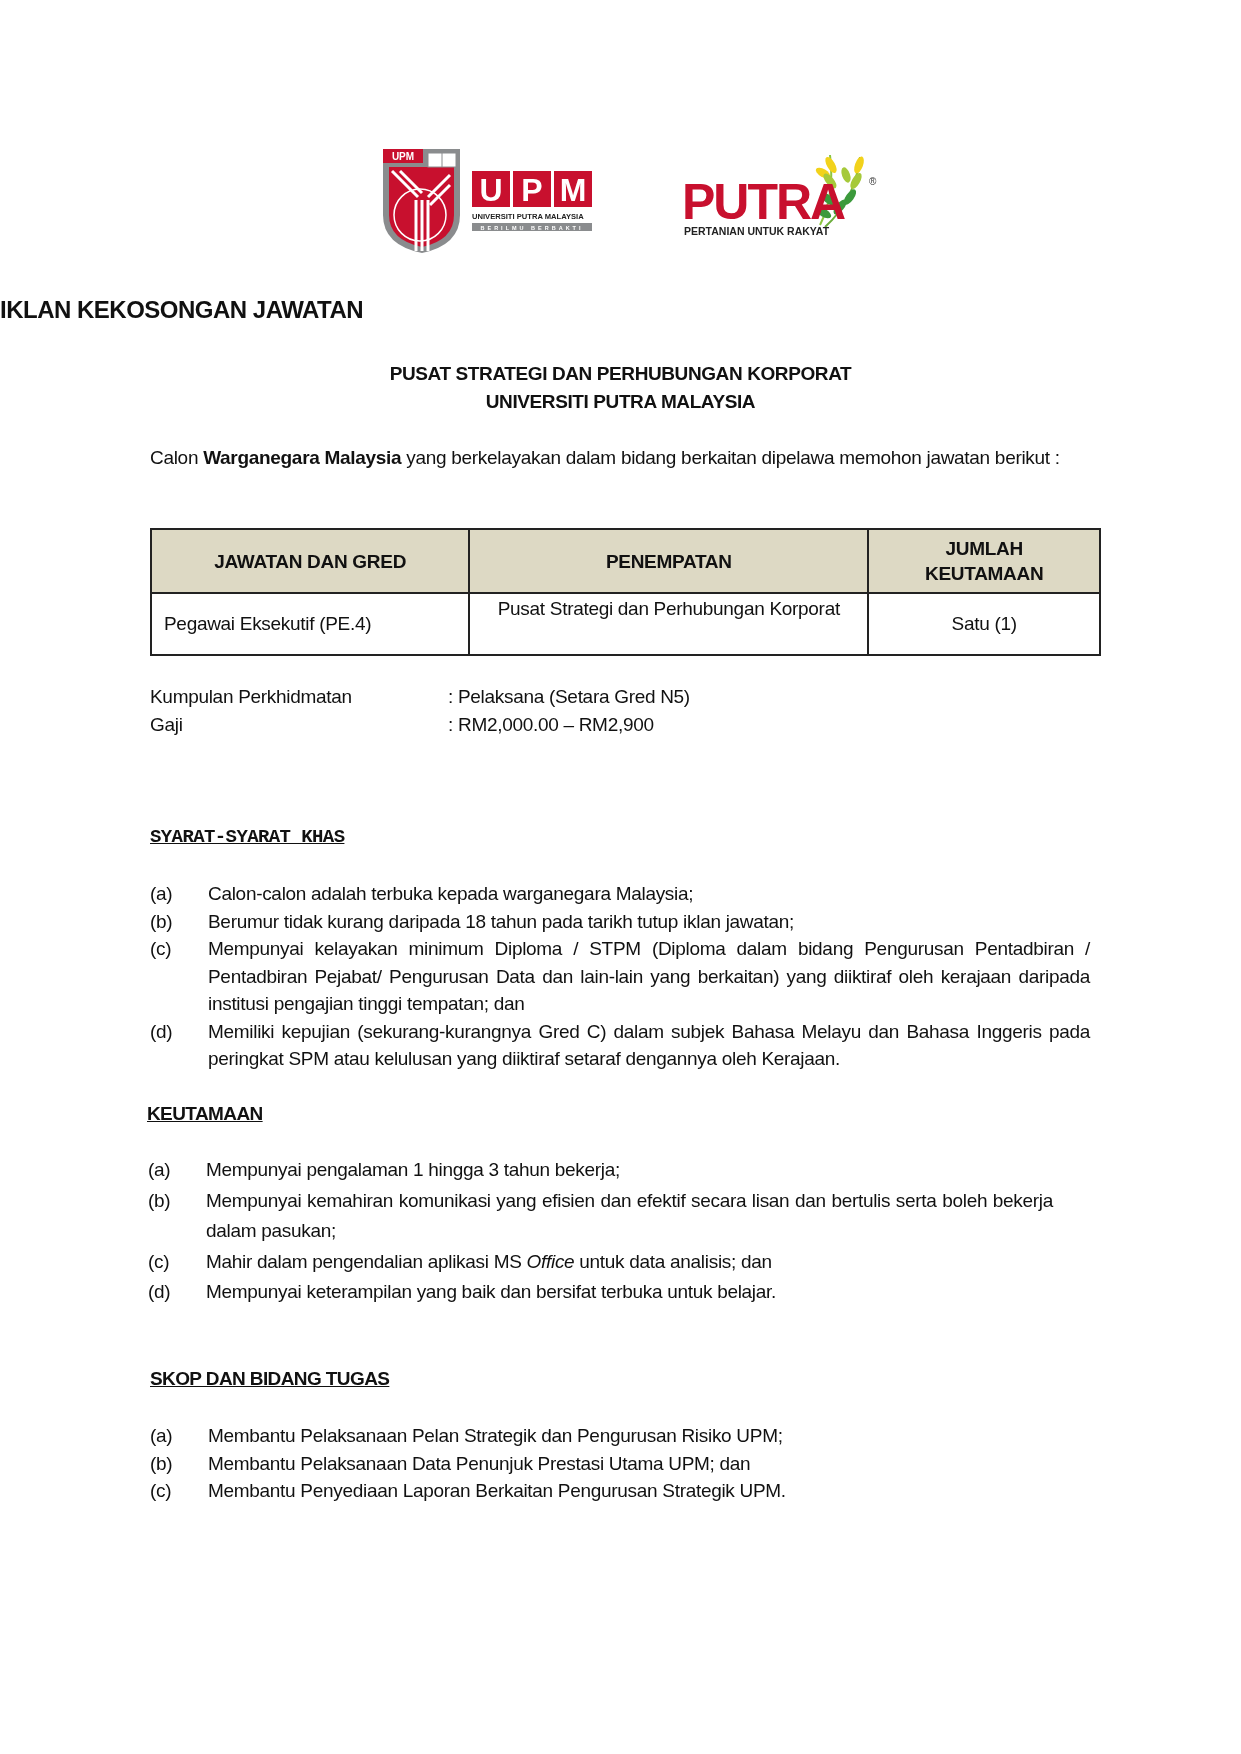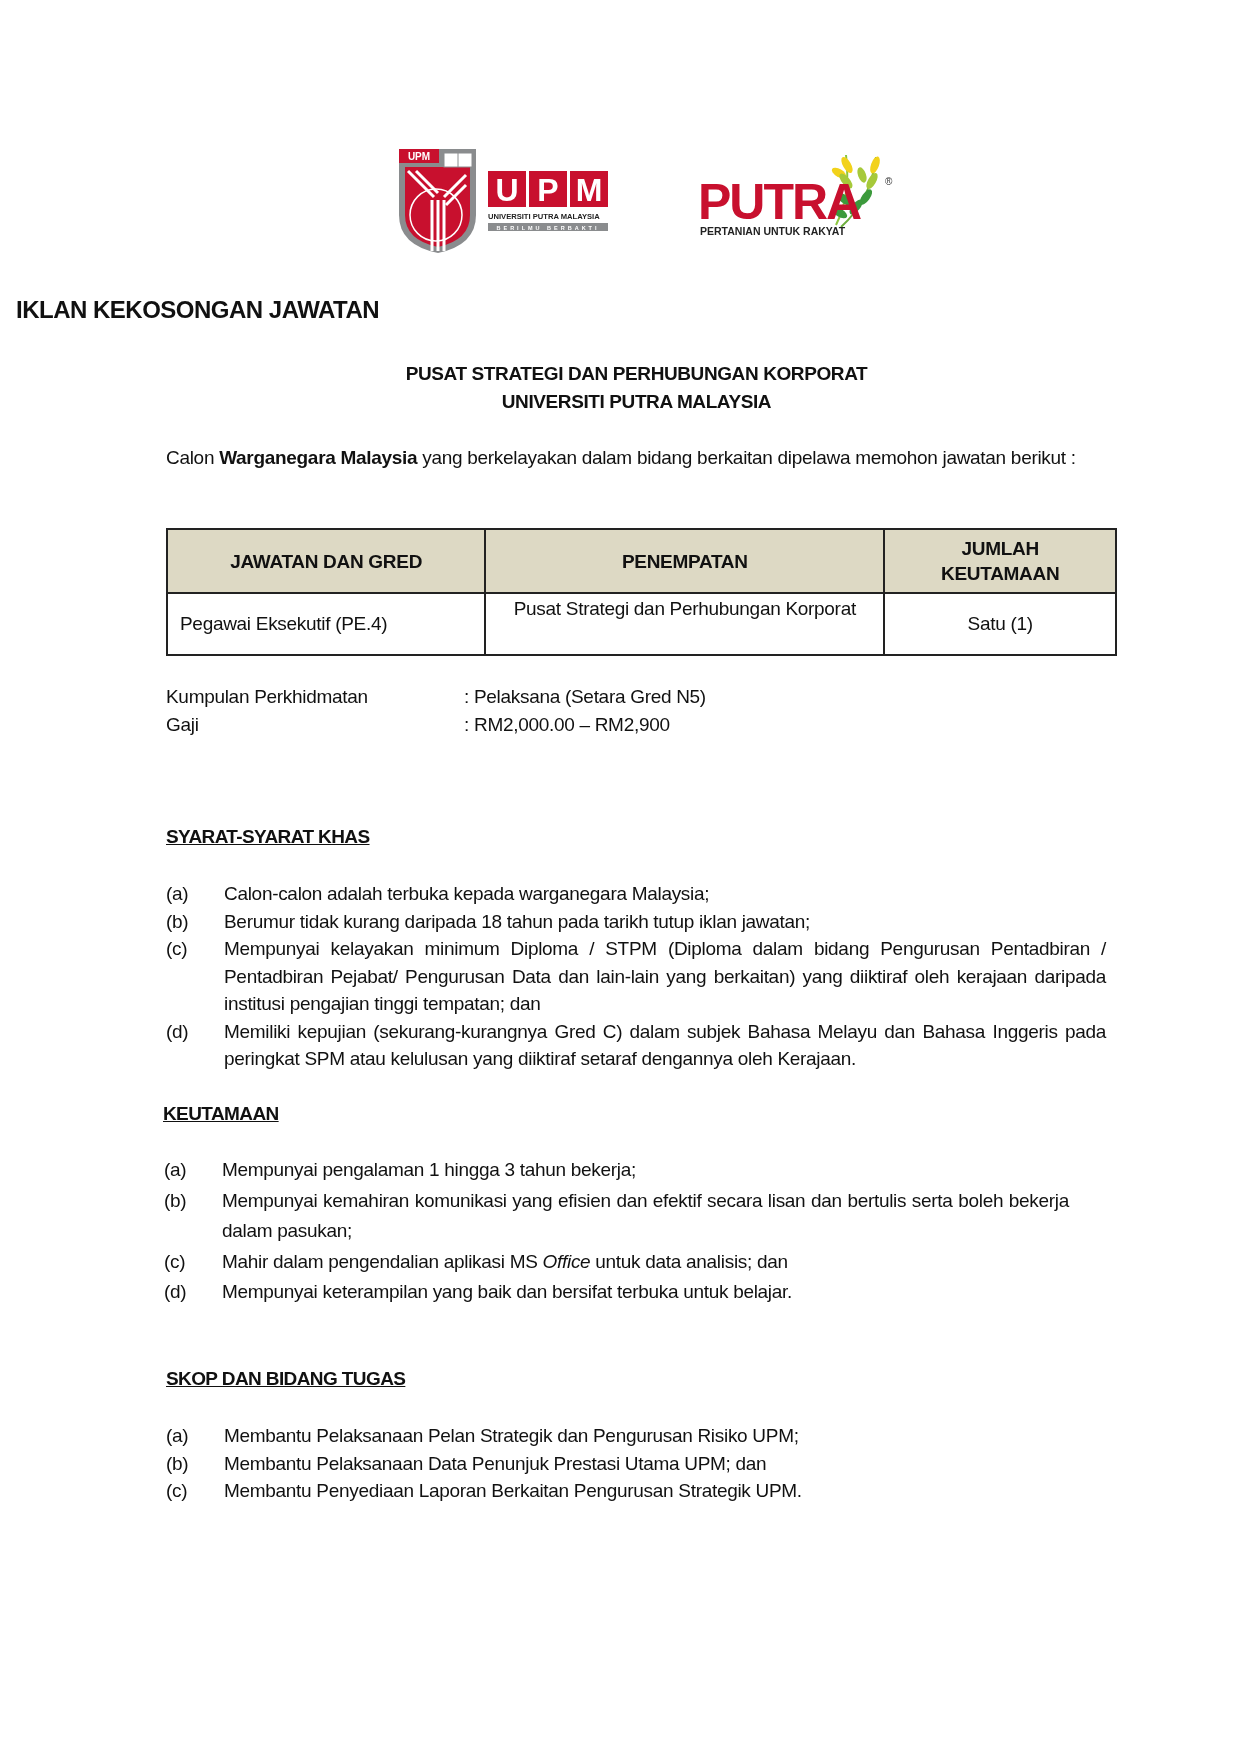--- a/index.html
+++ b/index.html
@@ -3,21 +3,21 @@
   <meta charset="utf-8">
   <style>
     * { box-sizing: border-box; margin: 0; padding: 0; }
     html, body { width: 1241px; height: 1754px; background: #ffffff; }
     body {
       font-family: "Liberation Sans", "DejaVu Sans", sans-serif;
       color: #111111;
       position: relative;
       overflow: hidden;
     }
-    .page { position: absolute; left: 16px; top: 0; width: 1087px; height: 1754px; }
+    .page { position: absolute; left: 0; top: 0; width: 1087px; height: 1754px; }
 
     
     .logos { position: absolute; top: 145px; left: 380px; width: 500px; height: 110px; }
     .upm-logo { position: absolute; left: 0; top: 0; width: 230px; height: 110px; }
     .putra-logo { position: absolute; left: 280px; top: 0; width: 240px; height: 100px; }
 
     
     .title {
       position: absolute; top: 296px; left: 0; width: 1241px;
       font-weight: bold; font-size: 24px;
@@ -171,21 +171,21 @@
     <div class="row">
       <span class="k">Kumpulan Perkhidmatan</span>
       <span class="v">: Pelaksana (Setara Gred N5)</span>
     </div>
     <div class="row">
       <span class="k">Gaji</span>
       <span class="v">: RM2,000.00 – RM2,900</span>
     </div>
   </div>
 
-  <div class="section-heading" style="top:826px;">SYARAT-SYARAT KHAS</div>
+  <div class="section-heading" style="top:826px;font-family:Liberation Mono, monospace;">SYARAT-SYARAT KHAS</div>
   <div class="list syarat" style="top:880px;">
     <div class="item">
       <span class="lbl">(a)</span>
       <span class="txt">Calon-calon adalah terbuka kepada warganegara Malaysia;</span>
     </div>
     <div class="item">
       <span class="lbl">(b)</span>
       <span class="txt">Berumur tidak kurang daripada 18 tahun pada tarikh tutup iklan jawatan;</span>
     </div>
     <div class="item">

